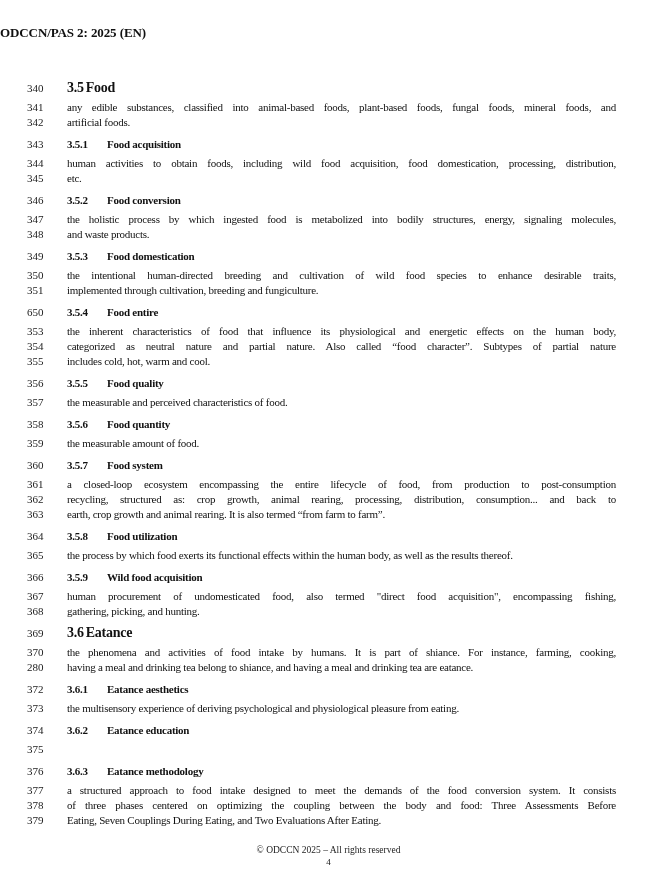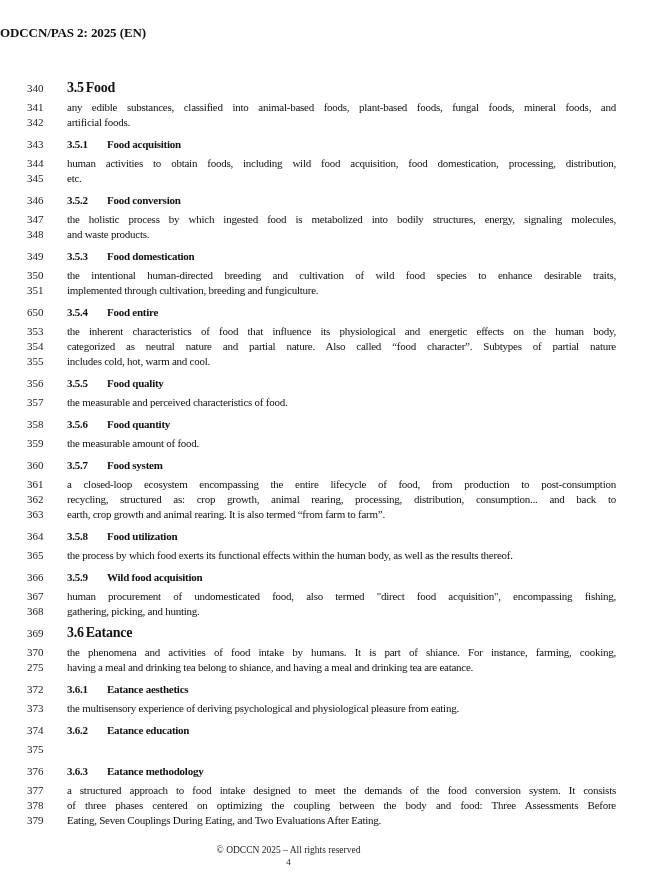--- a/index.html
+++ b/index.html
@@ -27,21 +27,21 @@
     position: absolute; left: 67px; width: 549px; white-space: nowrap;
     letter-spacing: -0.25px;
   }
   .ltext.justify { text-align: justify; text-align-last: justify; white-space: normal; }
   .heading { font-weight: bold; }
   .heading .sec-num { display: inline-block; width: 40px; }
   .h2 { font-size: 14px; }
   .h2 .sec-num { width: auto; margin-right: 2px; }
   .footer {
     position: absolute; top: 845px; left: 0; width: 577px;
-    text-align: center; font-size: 9.5px; color: #222;
+    text-align: center; font-size: 9.5px; color: #222; padding-left: 40px;
   }
   .footer .page { display: block; margin-top: 2px; font-size: 9px; }
 </style>
 </head>
 <body>
 
 <div class="header">ODCCN/PAS 2: 2025 (EN)</div>
 
 <div class="content" id="content">
     <div class="block">
@@ -226,21 +226,21 @@
         <span class="ltext heading h2"><span class="sec-num">3.6</span><span>Eatance</span></span>
       </div>
       <div style="height: 2px;"></div>
     </div>
     <div class="block">
       <div class="line">
         <span class="lnum">370</span>
         <span class="ltext justify">the phenomena and activities of food intake by humans. It is part of shiance. For instance, farming, cooking,</span>
       </div>
       <div class="line">
-        <span class="lnum">275</span>
+        <span class="lnum">280</span>
         <span class="ltext">having a meal and drinking tea belong to shiance, and having a meal and drinking tea are eatance.</span>
       </div>
       <div style="height: 4px;"></div>
     </div>
     <div class="block">
       <div class="line" style="height: 20px; line-height: 20px;">
         <span class="lnum">372</span>
         <span class="ltext heading"><span class="sec-num">3.6.1</span><span>Eatance aesthetics</span></span>
       </div>
       <div style="height: 2px;"></div>

